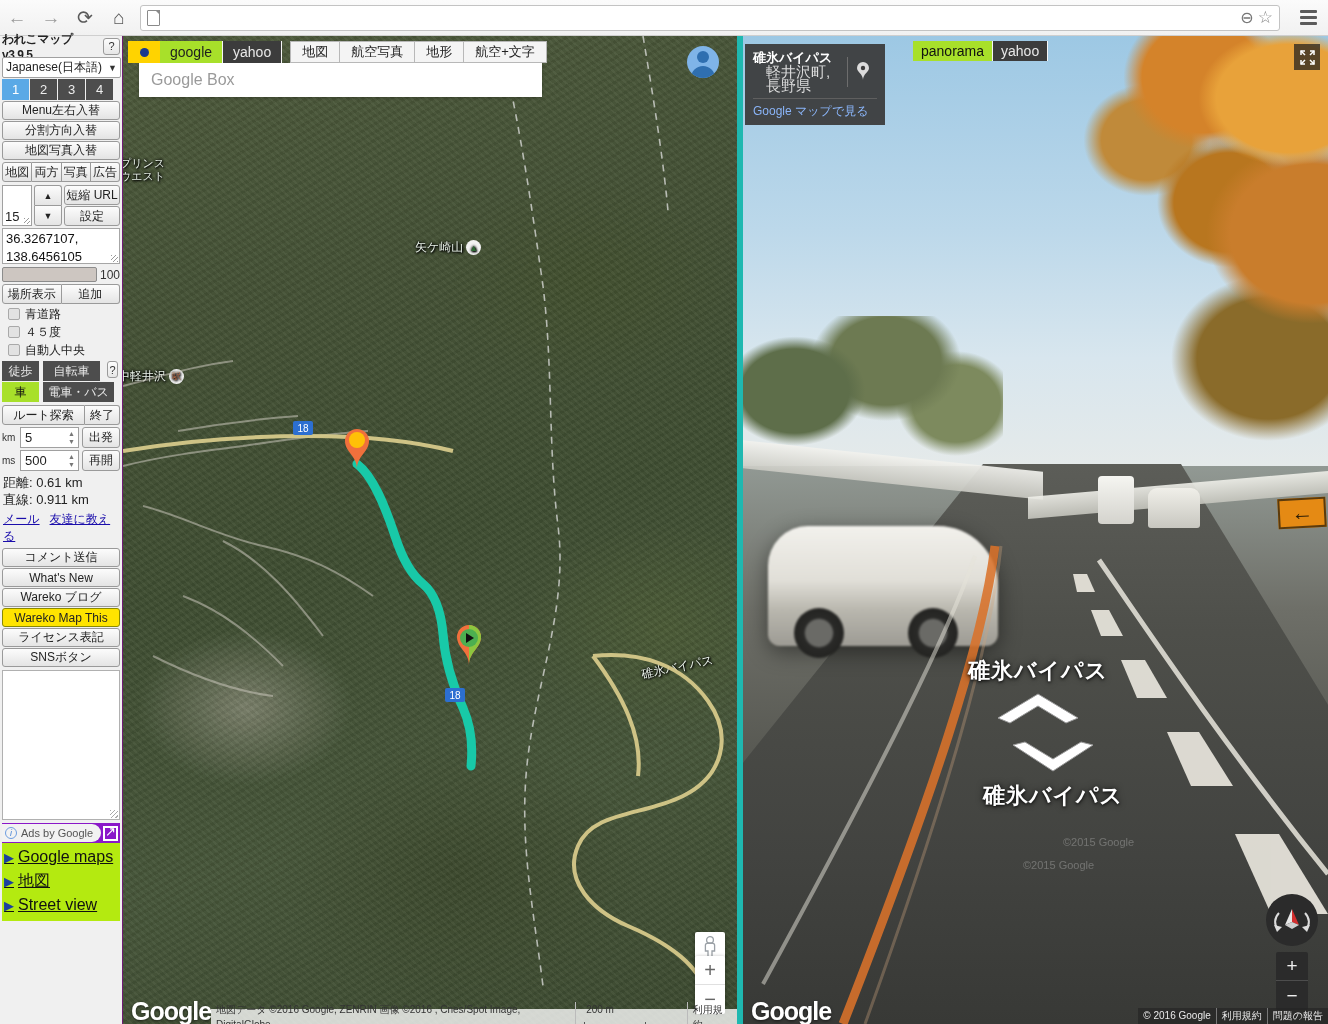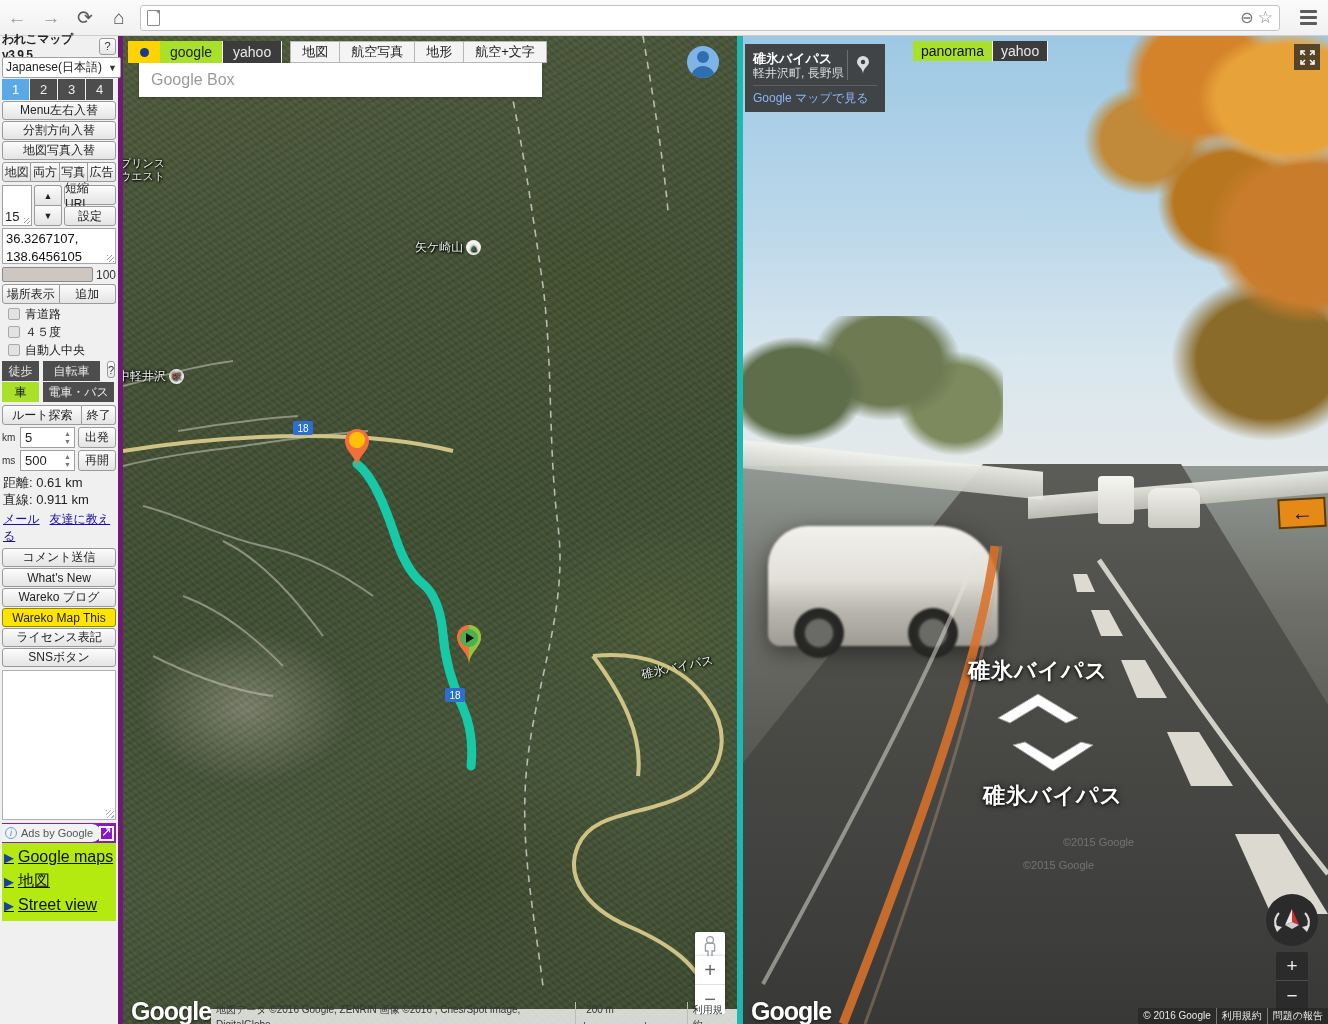--- a/index.html
+++ b/index.html
@@ -48,21 +48,21 @@
   }
   #menu-btn i { display: block; width: 17px; height: 3px; background: #5b5b5b; border-radius: 1px; }
 
   
   #page { position: absolute; left: 0; top: 36px; width: 1328px; height: 988px; background: #e8e8e8; }
 
   
   #sidebar {
     position: absolute; left: 0; top: 0; width: 123px; height: 988px;
     background: #f0f0f0; font-size: 12px; color: #222;
-    border-right: 5px solid #701a75;
+    border-right: 1px solid #701a75;
   }
   #sb-title {
     display: flex; align-items: center; height: 20px; padding: 0 2px; gap: 2px;
   }
   #sb-title .t { font-size: 12px; font-weight: 600; flex: 1; letter-spacing: -0.5px;}
   .help-btn {
     width: 17px; height: 17px; border: 1px solid #9a9a9a; border-radius: 3px;
     background: linear-gradient(#fdfdfd,#e6e6e6); font-size: 11px;
     display: flex; align-items: center; justify-content: center; color: #333;
   }
@@ -328,21 +328,21 @@
   .svtb { padding: 2px 8px; font-size: 14px; background: #3c3c3c; color: #e9e9e9;
     border-right: 1px solid #f6f6f6; }
   .svtb.green { background: #a8e02a; color: #111; }
   #sv-card {
     position: absolute; left: 2px; top: 8px; width: 140px; z-index: 30;
     background: rgba(56,56,56,.92); color: #fff; padding: 6px 8px 5px;
   }
   #sv-card-top { display: flex; align-items: center; }
   #sv-card-txt { flex: 1; }
   #sv-card-name { font-size: 13px; font-weight: 700; line-height: 15px; }
-  #sv-card-sub { font-size: 12px; color: #dcdcdc; line-height: 14px;}
+  #sv-card-sub { font-size: 15px; color: #dcdcdc; line-height: 14px; margin-left: 13px;}
   #sv-card-pin {
     width: 30px; display: flex; align-items: center; justify-content: center;
     border-left: 1px solid #6d6d6d; height: 30px; font-size: 18px; color: #e2e2e2;
   }
   #sv-card-link {
     margin-top: 5px; border-top: 1px solid #5f5f5f; padding-top: 4px; font-size: 12px; color: #8ab4f8;
   }
   #sv-card-link b { color: #8ab4f8; font-weight: 400; }
   #sv-fullscreen {
     position: absolute; right: 8px; top: 8px; width: 26px; height: 26px; z-index: 30;

